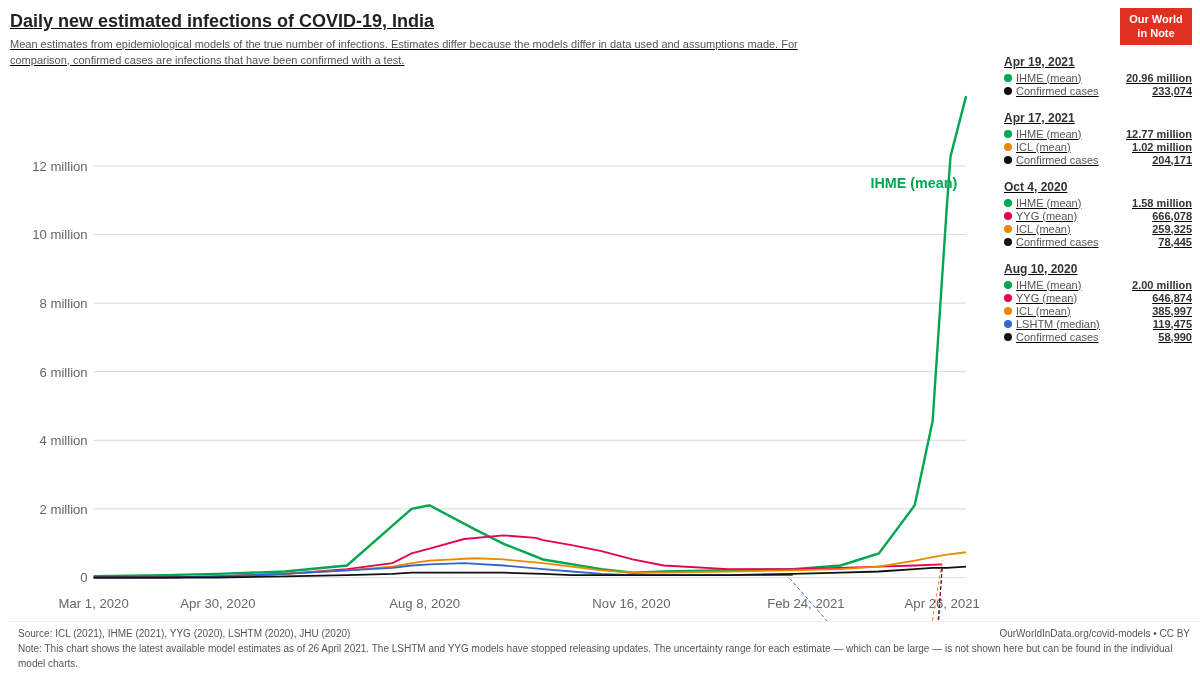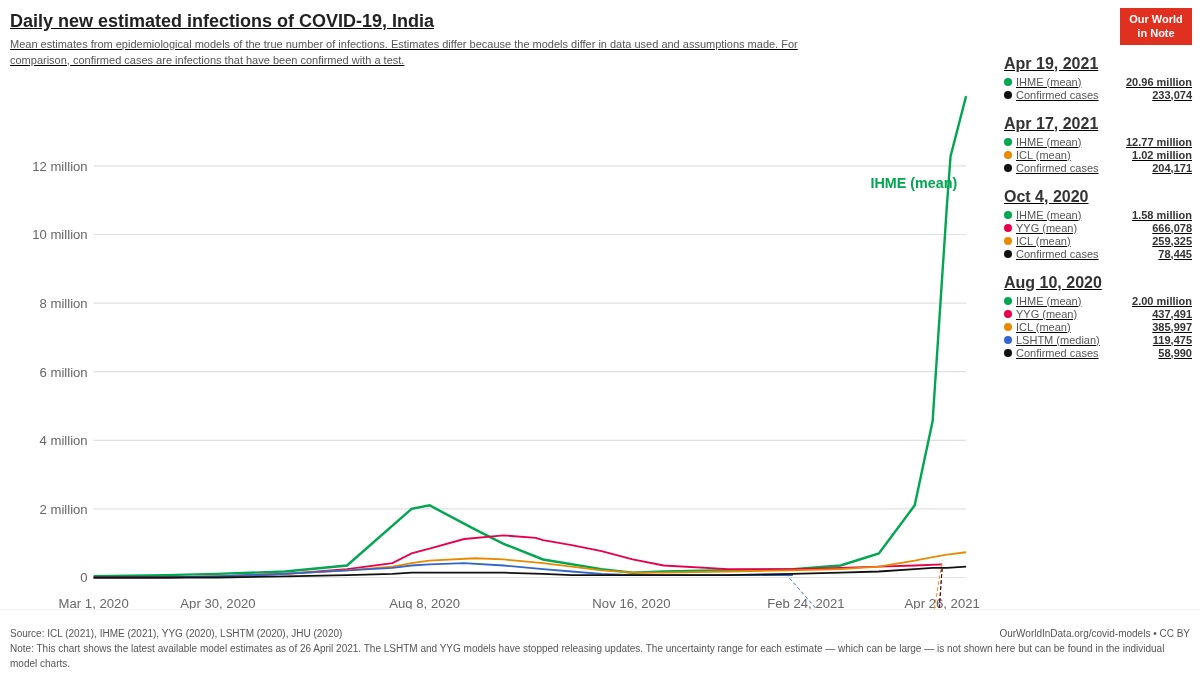--- a/index.html
+++ b/index.html
@@ -42,22 +42,23 @@
     }
     .chart-wrapper {
       flex: 1;
       position: relative;
     }
     svg.main-chart {
       width: 100%;
       height: 100%;
     }
     .footer-area {
-      padding: 16px 10px 4px 10px;
+      padding: 4px 10px 4px 10px;
       border-top: 1px solid #eee;
+      margin-left: 8px;
     }
     .footer-text {
       font-size: 10px;
       color: #555;
       line-height: 1.5;
     }
     .sidebar {
       width: 200px;
       padding: 8px 8px 8px 4px;
       font-size: 11px;
@@ -74,21 +75,21 @@
       text-align: center;
       margin-bottom: 10px;
       width: 72px;
       float: right;
     }
     .tooltip-block {
       margin-bottom: 14px;
       clear: both;
     }
     .tooltip-date {
-      font-size: 16px;
+      font-size: 12px;
       font-weight: bold;
       color: #333;
       margin-bottom: 3px;
     }
     .tooltip-row {
       display: flex;
       align-items: center;
       justify-content: space-between;
       margin-bottom: 1px;
     }
@@ -390,21 +391,21 @@
               <div class="dot" style="background: rgb(0, 166, 80);"></div>
               <span class="tooltip-label">IHME (mean)</span>
             </div>
             <span class="tooltip-value">2.00 million</span>
           </div>
           <div class="tooltip-row">
             <div class="tooltip-row-left">
               <div class="dot" style="background: rgb(232, 0, 77);"></div>
               <span class="tooltip-label">YYG (mean)</span>
             </div>
-            <span class="tooltip-value">437,491</span>
+            <span class="tooltip-value">646,874</span>
           </div>
           <div class="tooltip-row">
             <div class="tooltip-row-left">
               <div class="dot" style="background: rgb(232, 138, 0);"></div>
               <span class="tooltip-label">ICL (mean)</span>
             </div>
             <span class="tooltip-value">385,997</span>
           </div>
           <div class="tooltip-row">
             <div class="tooltip-row-left">

